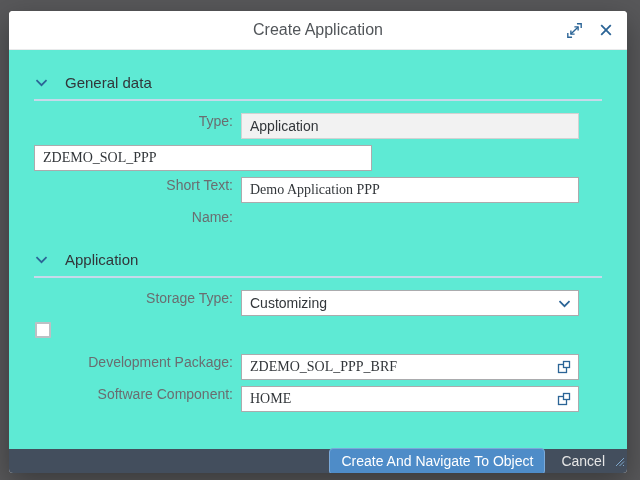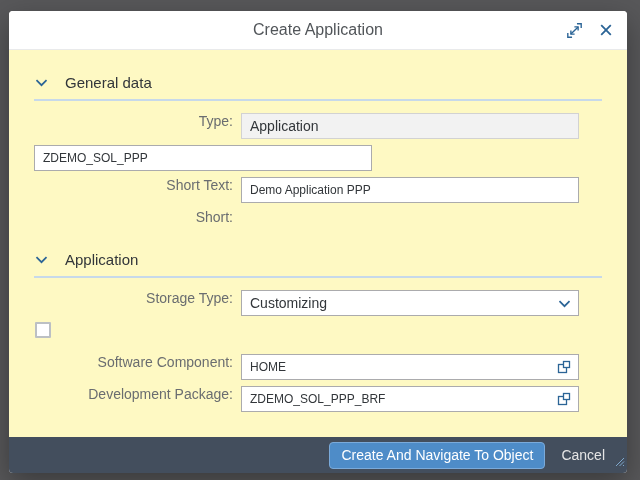--- a/index.html
+++ b/index.html
@@ -21,55 +21,55 @@
     display:flex; align-items:center; justify-content:center;
     border-bottom:1px solid #e9eaeb; background:#fff;
   }
   .dlg-title { font-size:16px; color:#515559; }
   .hdr-icons {
     position:absolute; right:14px; top:0; height:100%;
     display:flex; align-items:center; gap:16px;
   }
   .icon-btn { display:flex; align-items:center; justify-content:center; cursor:pointer; background:none; border:none; padding:0; }
   
-  .dlg-content { flex:1 1 auto; padding:12px 25px 0 25px; background:#fef9c3; }
+  .dlg-content { flex:1 1 auto; padding:12px 25px 0 25px; background:#5eead4; }
   .section-hdr {
     display:flex; align-items:center; gap:16px; height:28px; margin-top:6px; cursor:pointer;
   }
   .section-hdr .chev { display:flex; align-items:center; }
   .section-title { font-size:15px; color:#32363a; }
   .section-rule { height:2px; background:#c7d9ea; margin:3px 0 12px 0; }
   .frm-row { display:flex; align-items:flex-start; margin-bottom:6px; height:26px; }
   .frm-label {
     flex:none; width:207px; text-align:right; padding-right:8px;
     font-size:14px; color:#6a6d70; white-space:nowrap;
   }
   .req { color:#ce3b3b; font-weight:bold; margin-right:2px; }
   .field-box {
     flex:none; width:338px; height:26px; border:1px solid #ababad;
     background:#fff; display:flex; align-items:center; overflow:hidden;
   }
   .field-box.readonly { background:#f2f2f2; border-color:#d2d2d2; }
   .field-box input {
     border:none; outline:none; background:transparent; flex:1 1 auto; min-width:0;
-    height:100%; padding:0 8px; font-size:12px; color:#32363a;
-    font-family:Liberation Sans, sans-serif;
+    height:100%; padding:0 8px; font-size:14px; color:#32363a;
+    font-family:Liberation Serif, serif;
   }
   .field-static { padding:0 8px; font-size:14px; color:#32363a; }
   .field-suffix {
     flex:none; width:28px; height:100%; display:flex; align-items:center; justify-content:center;
     cursor:pointer; background:none; border:none;
   }
   .checkbox {
     width:16px; height:16px; border:2px solid #bcc0c4; background:#fff;
     border-radius:1px; cursor:pointer; margin-left:1px;
   }
   
   .dlg-footer {
-    flex:none; height:36px; background:#434e5d; position:relative;
+    flex:none; height:24px; background:#434e5d; position:relative;
     display:flex; align-items:center; justify-content:flex-end;
     gap:16px; padding:0 22px 0 10px;
   }
   .btn-primary {
     height:27px; padding:0 11px; background:#4e8cc8; border:1px solid #7aaada;
     border-radius:4px; color:#ffffff; font-size:14px; cursor:pointer;
     font-family:"Liberation Sans", sans-serif;
   }
   .btn-cancel {
     background:none; border:none; color:#e5e5e5; font-size:14px; cursor:pointer;
@@ -128,21 +128,21 @@
     </div>
 
     <div class="frm-row">
       <span class="frm-label">Short Text:</span>
       <div class="field-box">
         <input type="text" value="Demo Application PPP" style="">
       </div>
     </div>
 
     <div class="frm-row">
-      <span class="frm-label">Short:</span>
+      <span class="frm-label">Name:</span>
     </div>
 
     <div class="section-hdr" style="margin-top:10px;">
       <span class="chev">
         <svg width="15" height="15" viewBox="0 0 14 14" fill="none" stroke="#2b6496" stroke-width="1.6">
           <path d="M2.3 4.8 L7 9.5 L11.7 4.8"></path>
         </svg>
       </span>
       <span class="section-title">Application</span>
     </div>
@@ -159,36 +159,36 @@
           </svg>
         </span>
       </div>
     </div>
 
     <div class="frm-row">
       <div class="checkbox"></div>
     </div>
 
     <div class="frm-row">
-      <span class="frm-label">Software Component:</span>
-      <div class="field-box">
-        <input type="text" value="HOME" style="">
+      <span class="frm-label">Development Package:</span>
+      <div class="field-box">
+        <input type="text" value="ZDEMO_SOL_PPP_BRF" style="">
         <button class="field-suffix">
           <svg width="14" height="14" viewBox="0 0 14 14" stroke="#2b6496" stroke-width="1.3">
             <rect x="1.5" y="4.5" width="8" height="8" fill="none"></rect>
             <rect x="6.5" y="1.5" width="6" height="6" fill="#ffffff"></rect>
           </svg>
         </button>
       </div>
     </div>
 
     <div class="frm-row">
-      <span class="frm-label">Development Package:</span>
-      <div class="field-box">
-        <input type="text" value="ZDEMO_SOL_PPP_BRF" style="">
+      <span class="frm-label">Software Component:</span>
+      <div class="field-box">
+        <input type="text" value="HOME" style="">
         <button class="field-suffix">
           <svg width="14" height="14" viewBox="0 0 14 14" stroke="#2b6496" stroke-width="1.3">
             <rect x="1.5" y="4.5" width="8" height="8" fill="none"></rect>
             <rect x="6.5" y="1.5" width="6" height="6" fill="#ffffff"></rect>
           </svg>
         </button>
       </div>
     </div>
 
   </div>

